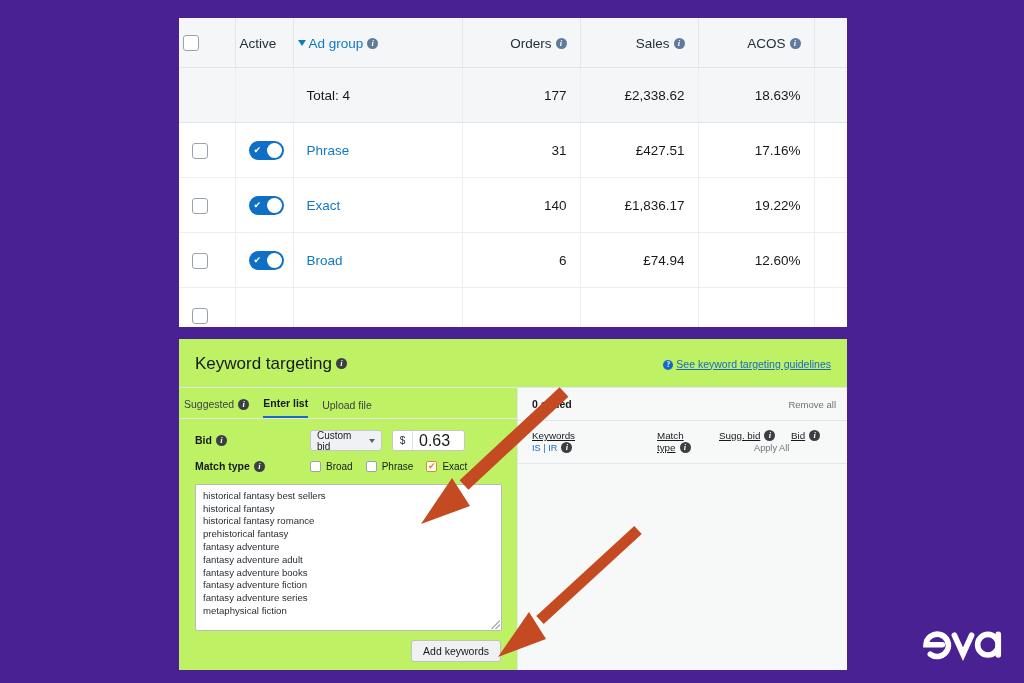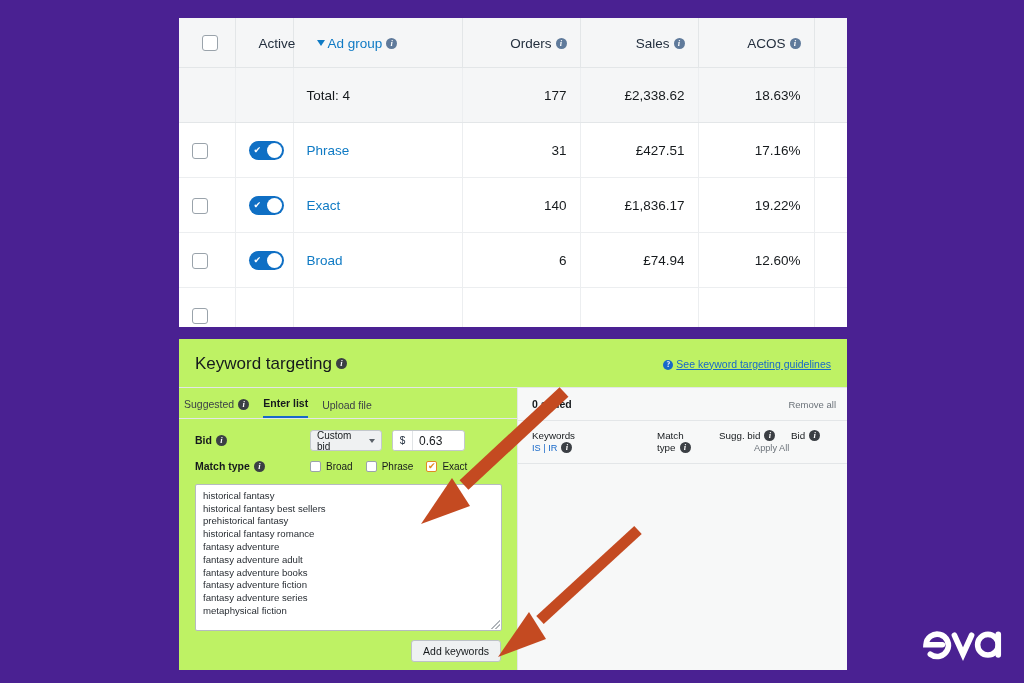--- a/index.html
+++ b/index.html
@@ -38,21 +38,21 @@
   .tbl col.c-sales { width: 118px; }
   .tbl col.c-acos  { width: 116px; }
   .tbl col.c-extra { width: 65px; }
 
   .tbl thead th {
     background: #f5f6f7;
     font-weight: 400;
     font-size: 13.5px;
     color: #232f3e;
     text-align: left;
-    padding: 17px 13px 16px 23px;
+    padding: 17px 13px 16px 4px;
     border-bottom: 1px solid #e3e6e8;
     border-right: 1px solid #e3e6e8;
     vertical-align: middle;
     white-space: nowrap;
   }
   .tbl thead th.num { text-align: right; }
   .tbl thead th.last { border-right: none; }
 
   .tbl tbody td {
     padding: 14px 13px;
@@ -240,21 +240,21 @@
   }
   .money .cur {
     width: 20px; text-align: center;
     font-size: 10px; color: #232f3e;
     border-right: 1px solid #e1e4e6;
     line-height: 19px;
     background: #fff;
   }
   .money .val {
     flex: 1;
-    font-size: 12px; color: #161a1d;
+    font-size: 16px; color: #161a1d;
     padding-left: 6px;
   }
 
   .mt-row {
     display: flex;
     align-items: center;
     padding: 9px 16px 0 16px;
   }
   .mt-opt {
     display: inline-flex;
@@ -338,20 +338,21 @@
     align-items: flex-start;
   }
   .kw-col-kw { width: 125px; }
   .kw-col-mt { width: 62px; }
   .kw-col-sb { width: 72px; }
   .kw-col-bd { width: 45px; }
   .kw-col-h {
     font-size: 9.8px;
     color: #161a1d;
     line-height: 12px;
+    text-decoration: underline;
   }
   .kw-col-sub {
     font-size: 9.2px;
     color: #1768c9;
     line-height: 12px;
   }
   .kw-col-sub.gray { color: #6b7279; margin-left: 35px; }
 
   
   .arrows {
@@ -526,24 +527,24 @@
           <span class="mcb"></span>
             <span>Phrase</span>
         </label>
         <label class="mt-opt">
           <span class="mcb checked">✔</span>
             <span>Exact</span>
         </label>
       </div>
 
       <div class="kw-textarea">
+        <div class="ln">historical fantasy best sellers</div>
         <div class="ln">historical fantasy</div>
-        <div class="ln">historical fantasy best sellers</div>
+        <div class="ln">historical fantasy romance</div>
         <div class="ln">prehistorical fantasy</div>
-        <div class="ln">historical fantasy romance</div>
         <div class="ln">fantasy adventure</div>
         <div class="ln">fantasy adventure adult</div>
         <div class="ln">fantasy adventure books</div>
         <div class="ln">fantasy adventure fiction</div>
         <div class="ln">fantasy adventure series</div>
         <div class="ln">metaphysical fiction</div>
         <span class="kw-resize"></span>
       </div>
 
       <div class="add-row">

